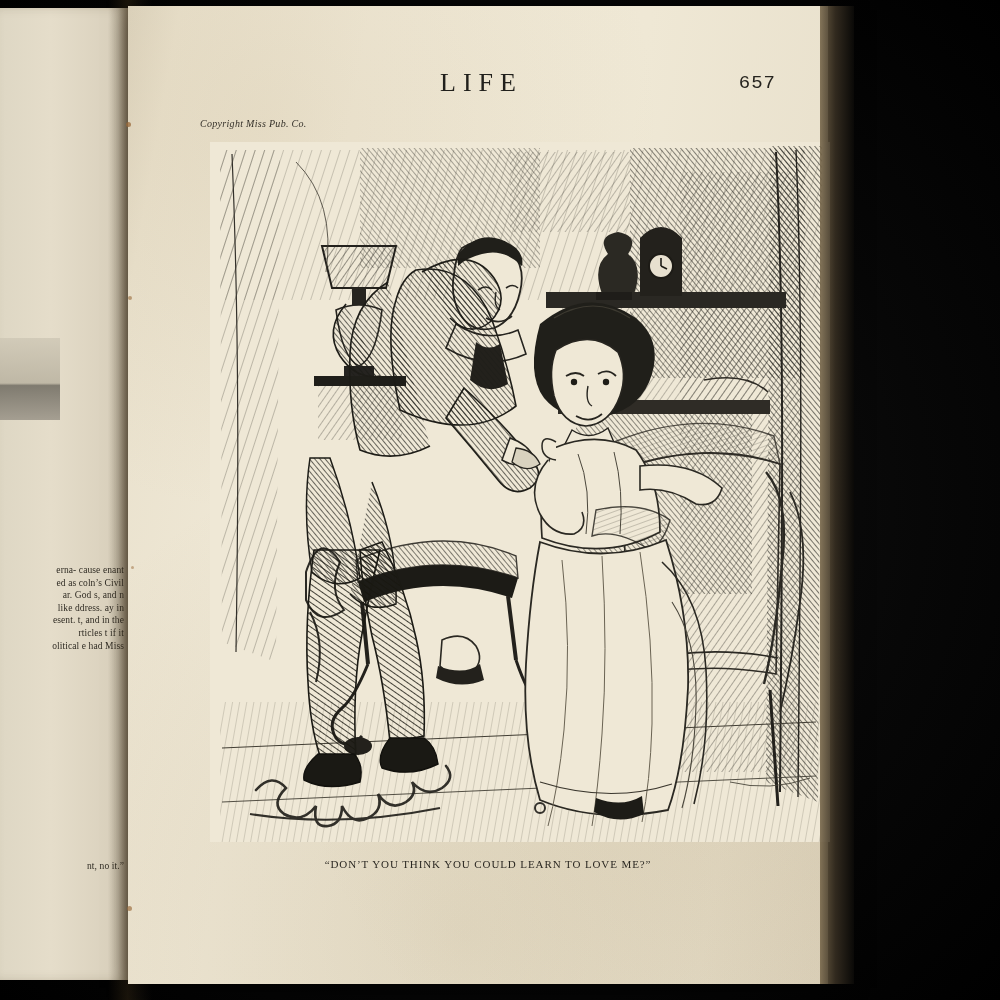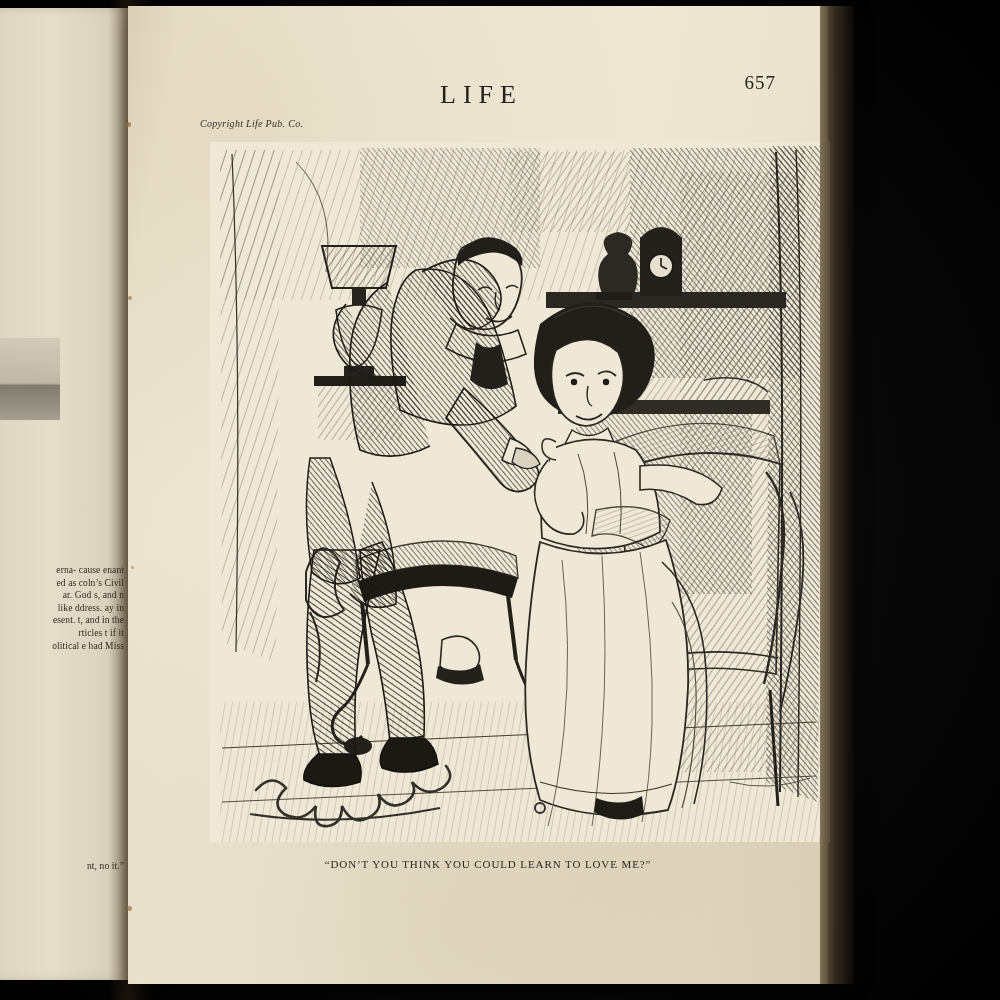--- a/index.html
+++ b/index.html
@@ -117,27 +117,26 @@
   .masthead {
     position: absolute;
     left: 0;
     width: 700px;
     text-align: center;
     font-family: "Liberation Serif", serif;
     font-size: 26px;
     letter-spacing: 7px;
     color: #21201c;
     text-indent: 7px;
-    margin-top: 12px;
   }
   .folio {
     position: absolute;
     right: 52px;
     top: 4px;
-    font-family: Liberation Serif, serif;
+    font-family: Liberation Mono, monospace;
     font-size: 19px;
     color: #26241f;
     letter-spacing: 1px;
   }
   .copyright {
     position: absolute;
     left: 72px;
     top: 112px;
     font-family: "Liberation Serif", serif;
     font-style: italic;
@@ -199,21 +198,21 @@
     <div class="speck" style="left:-2px; top:116px; width:5px; height:5px;"></div>
     <div class="speck" style="left:0px; top:290px; width:4px; height:4px; opacity:.6;"></div>
     <div class="speck" style="left:-1px; top:900px; width:5px; height:5px; opacity:.65;"></div>
     <div class="speck" style="left:3px; top:560px; width:3px; height:3px; opacity:.5;"></div>
 
     <div class="header">
       <div class="masthead">LIFE</div>
       <div class="folio">657</div>
     </div>
 
-    <div class="copyright">Copyright Life Pub. Co.</div>
+    <div class="copyright">Copyright Miss Pub. Co.</div>
 
     <div class="illus">
       <svg width="620" height="700" viewBox="0 0 620 700" xmlns="http://www.w3.org/2000/svg">
         <defs>
           <pattern id="hatchA" width="6" height="6" patternTransform="rotate(35)" patternUnits="userSpaceOnUse">
             <line x1="0" y1="0" x2="0" y2="6" stroke="#26241f" stroke-width="1.1"></line>
           </pattern>
           <pattern id="hatchB" width="4" height="4" patternTransform="rotate(-40)" patternUnits="userSpaceOnUse">
             <line x1="0" y1="0" x2="0" y2="4" stroke="#1d1c18" stroke-width="1.3"></line>
           </pattern>

